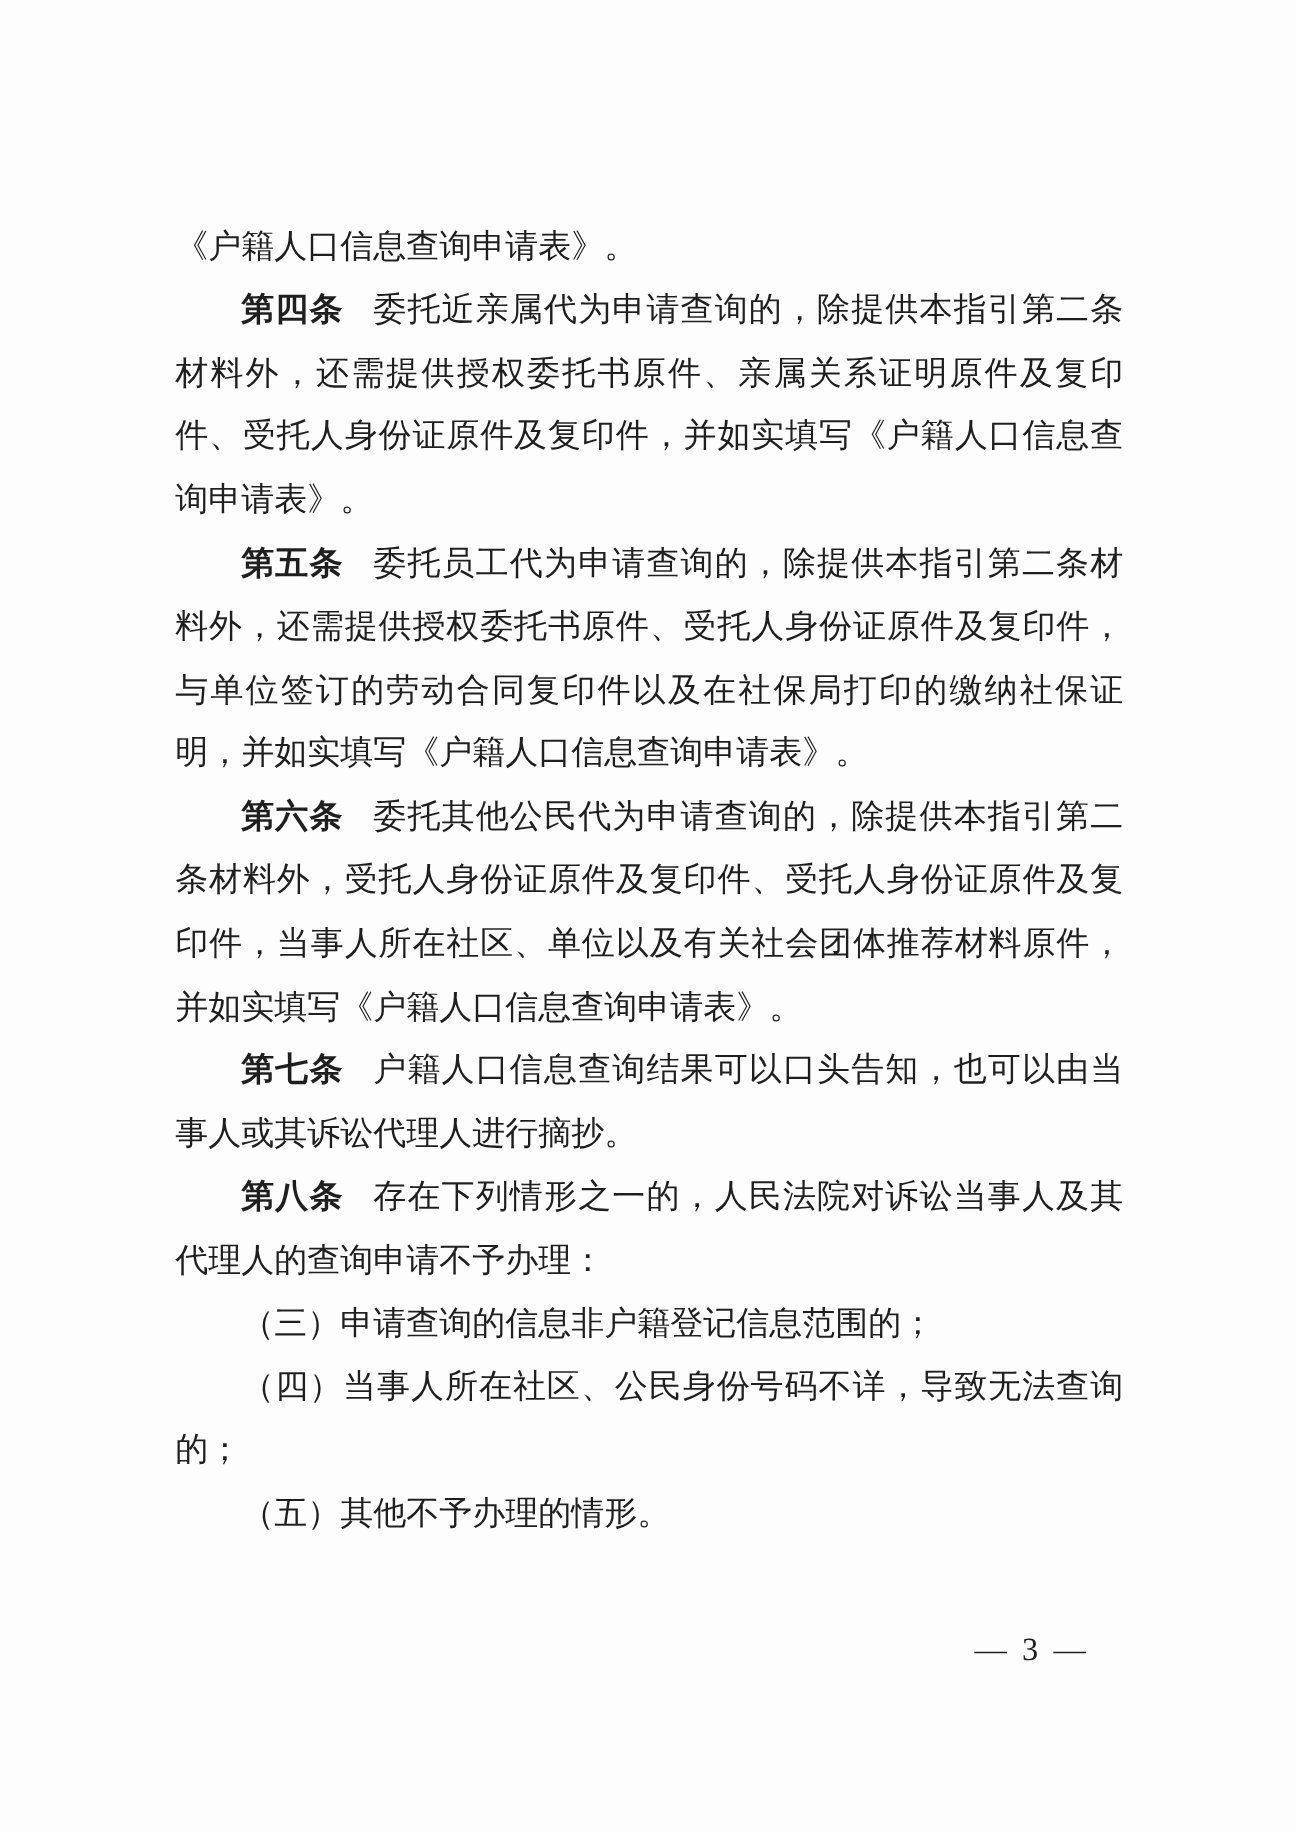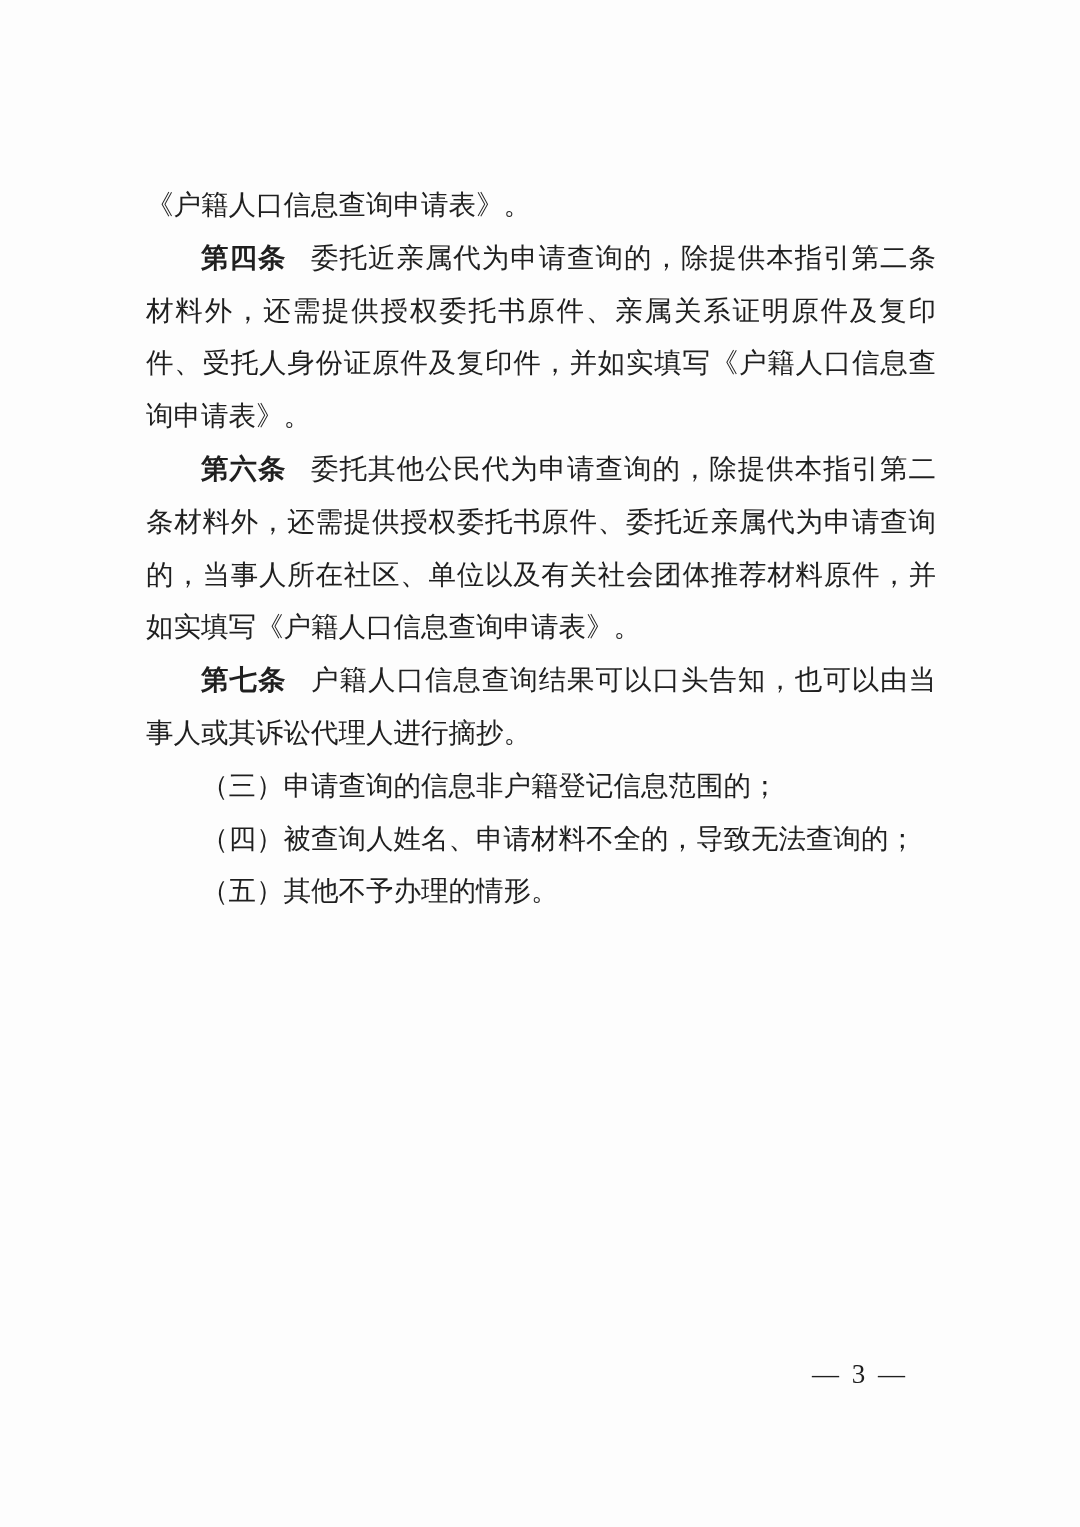--- a/index.html
+++ b/index.html
@@ -57,30 +57,32 @@
 </head>
 <body>
 
 <div class="page">
   <div class="content">
 
     <p class="no-indent">《户籍人口信息查询申请表》。</p>
 
     <p><span class="art-num">第四条</span><span>委托近亲属代为申请查询的，除提供本指引第二条材料外，还需提供授权委托书原件、亲属关系证明原件及复印件、受托人身份证原件及复印件，并如实填写《户籍人口信息查询申请表》。</span></p>
 
+    <p><span class="art-num">第五条</span><span>委托员工代为申请查询的，除提供本指引第二条材料外，还需提供授权委托书原件、受托人身份证原件及复印件，与单位签订的劳动合同复印件以及在社保局打印的缴纳社保证明，并如实填写《户籍人口信息查询申请表》。</span></p>
 
-    <p><span class="art-num">第六条</span><span>委托其他公民代为申请查询的，除提供本指引第二条材料外，还需提供授权委托书原件、委托近亲属代为申请查询的，当事人所在社区、单位以及有关社会团体推荐材料原件，并如实填写《户籍人口信息查询申请表》。</span></p>
+    <p><span class="art-num">第六条</span><span>委托其他公民代为申请查询的，除提供本指引第二条材料外，受托人身份证原件及复印件、受托人身份证原件及复印件，当事人所在社区、单位以及有关社会团体推荐材料原件，并如实填写《户籍人口信息查询申请表》。</span></p>
 
     <p><span class="art-num">第七条</span><span>户籍人口信息查询结果可以口头告知，也可以由当事人或其诉讼代理人进行摘抄。</span></p>
 
+    <p><span class="art-num">第八条</span><span>存在下列情形之一的，人民法院对诉讼当事人及其代理人的查询申请不予办理：</span></p>
 
 
 
     <p>（三）申请查询的信息非户籍登记信息范围的；</p>
 
-    <p>（四）被查询人姓名、申请材料不全的，导致无法查询的；</p>
+    <p>（四）当事人所在社区、公民身份号码不详，导致无法查询的；</p>
 
     <p>（五）其他不予办理的情形。</p>
 
   </div>
 
   <div class="page-number">— 3 —</div>
 </div>
 
 </body></html>

